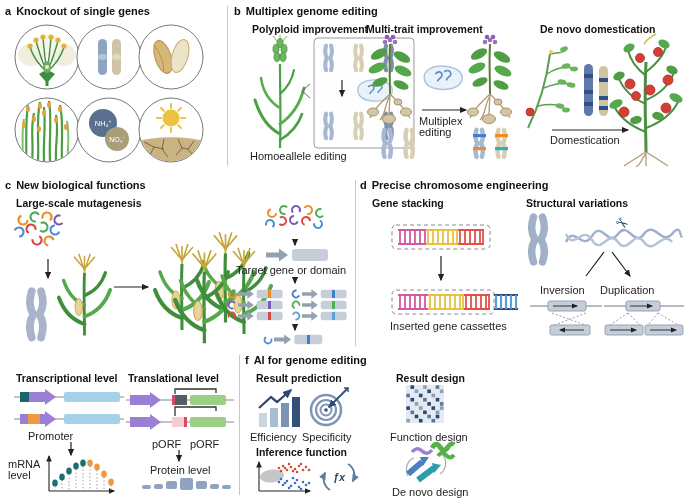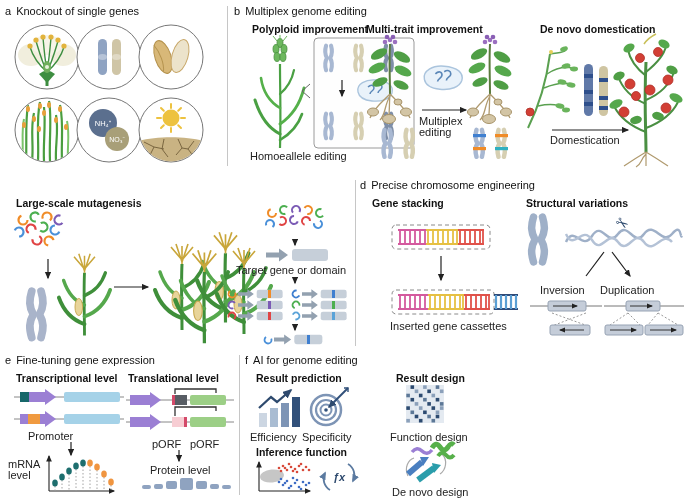--- a/index.html
+++ b/index.html
@@ -1,18 +1,18 @@
 <!DOCTYPE html>
 <html><head>
 <meta charset="utf-8">
 <style>
   html,body{margin:0;padding:0;background:#fff;}
   #fig{position:relative;width:685px;height:500px;background:#fff;
        font-family:"Liberation Sans",sans-serif;color:#111;overflow:hidden;}
-  .hdr{position:absolute;font-weight:normal;font-size:11px;white-space:nowrap;color:#111;}
+  .hdr{position:absolute;font-weight:bold;font-size:11px;white-space:nowrap;color:#111;}
   .hdr .tag{margin-right:5px;}
   .sub{position:absolute;font-weight:bold;font-size:10.5px;white-space:nowrap;color:#111;}
   .cap{position:absolute;font-size:11px;color:#222;white-space:nowrap;}
   .ctr{text-align:left;}
   .vdiv{position:absolute;width:1px;background:#c6c6c6;}
   svg{position:absolute;overflow:visible;}
   svg text{font-family:"Liberation Sans",sans-serif;}
 </style>
 </head>
 <body>
@@ -267,20 +267,23 @@
     <circle cx="18" cy="80" r="5" fill="#d23f35" stroke="#b03028" stroke-width="0.8"></circle>
     <circle cx="60" cy="76" r="5" fill="#d23f35" stroke="#b03028" stroke-width="0.8"></circle>
     <circle cx="24" cy="52" r="5" fill="#d23f35" stroke="#b03028" stroke-width="0.8"></circle>
     <circle cx="62" cy="48" r="5" fill="#d23f35" stroke="#b03028" stroke-width="0.8"></circle>
     <circle cx="34" cy="26" r="4.5" fill="#d23f35" stroke="#b03028" stroke-width="0.8"></circle>
     <circle cx="52" cy="20" r="4.5" fill="#d23f35" stroke="#b03028" stroke-width="0.8"></circle>
     <circle cx="44" cy="58" r="5" fill="#d23f35" stroke="#b03028" stroke-width="0.8"></circle>
     <circle cx="30" cy="64" r="4.5" fill="#d23f35" stroke="#b03028" stroke-width="0.8"></circle>
   </svg>
 
+  <div class="hdr" style="left:5px;top:179px">
+    <span class="tag">c</span><span>New biological functions</span>
+  </div>
   <div class="sub" style="left:16px;top:197px">Large-scale mutagenesis</div>
 
   <svg style="left:14px;top:212px" width="54" height="42">
     <g fill="none" stroke-width="2.2" stroke-dasharray="19 9">
       <circle cx="9" cy="8" r="4.5" stroke="#f08c28"></circle>
       <circle cx="21" cy="5" r="4.5" stroke="#4caf50" transform="rotate(80 21 5)"></circle>
       <circle cx="33" cy="5" r="4.5" stroke="#f08c28" transform="rotate(160 33 5)"></circle>
       <circle cx="45" cy="8" r="4.5" stroke="#7b5bb5" transform="rotate(40 45 8)"></circle>
       <circle cx="5" cy="20" r="4.5" stroke="#4a90d9" transform="rotate(200 5 20)"></circle>
       <circle cx="17" cy="17" r="4.5" stroke="#e04444" transform="rotate(120 17 17)"></circle>
@@ -412,23 +415,20 @@
     <path d="M2,10 H82" stroke="#777" stroke-width="1"></path>
     <rect x="24" y="5" width="34" height="10" rx="2" fill="#c5cdd9" stroke="#97a3b4"></rect>
     <path d="M28,10 H50" stroke="#333" stroke-width="1" marker-end="url(#ab)"></path>
     <path d="M26,17 L8,29 M26,17 L38,29 M56,17 L46,29 M56,17 L76,29" stroke="#999" stroke-width="1" stroke-dasharray="2 2"></path>
     <rect x="3" y="29" width="38" height="10" rx="2" fill="#c5cdd9" stroke="#97a3b4"></rect>
     <path d="M8,34 H34" stroke="#333" stroke-width="1" marker-end="url(#ab)"></path>
     <rect x="43" y="29" width="38" height="10" rx="2" fill="#c5cdd9" stroke="#97a3b4"></rect>
     <path d="M48,34 H74" stroke="#333" stroke-width="1" marker-end="url(#ab)"></path>
   </svg>
 
-  <div class="hdr" style="left:5px;top:354px">
-    <span class="tag">e</span><span>Fine-tuning gene expression</span>
-  </div>
   <div class="sub" style="left:16px;top:372px">Transcriptional level</div>
 
   <svg style="left:12px;top:388px" width="114" height="46">
     <path d="M2,9 H112" stroke="#888" stroke-width="1"></path>
     <path d="M17,4 h16 v-3 l11,8 l-11,8 v-3 h-16 z" fill="#9b7fd4"></path>
     <rect x="8" y="4" width="9" height="10" fill="#17676a"></rect>
     <rect x="52" y="4" width="56" height="10" rx="2" fill="#a5d2e8"></rect>
     <path d="M2,31 H112" stroke="#888" stroke-width="1"></path>
     <path d="M8,26 h25 v-3 l11,8 l-11,8 v-3 h-25 z" fill="#9b7fd4"></path>
     <rect x="16" y="26" width="12" height="10" fill="#f09a40"></rect>

